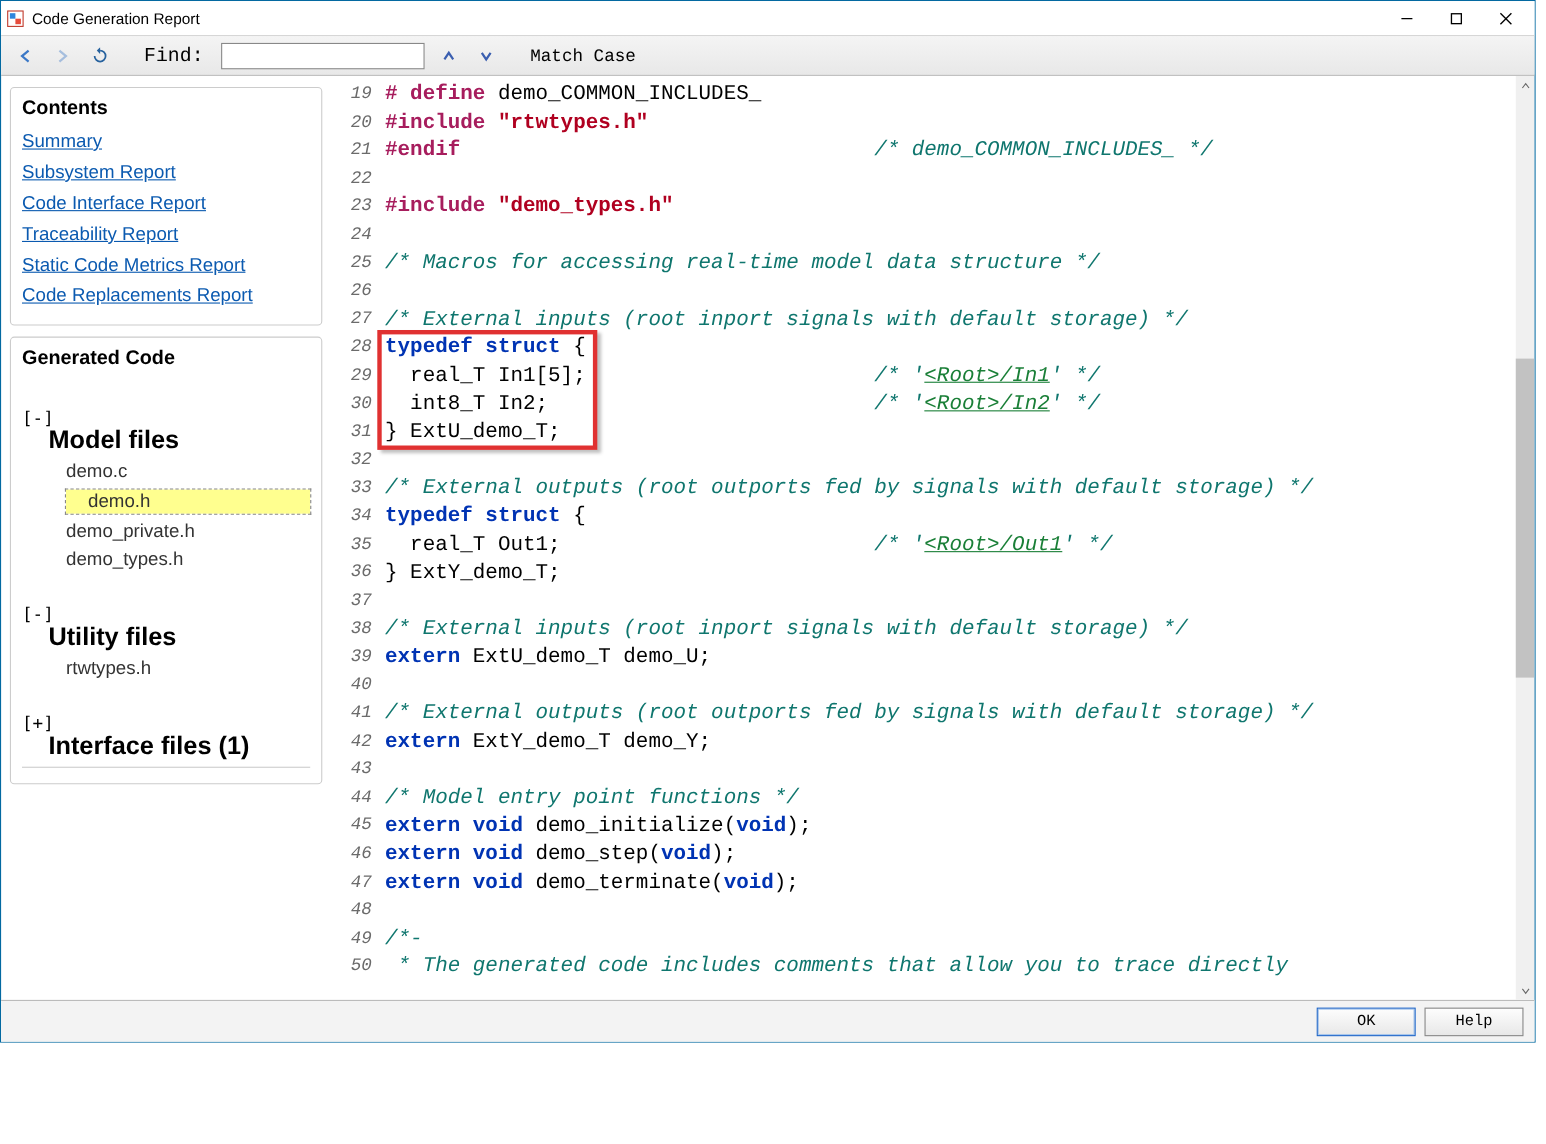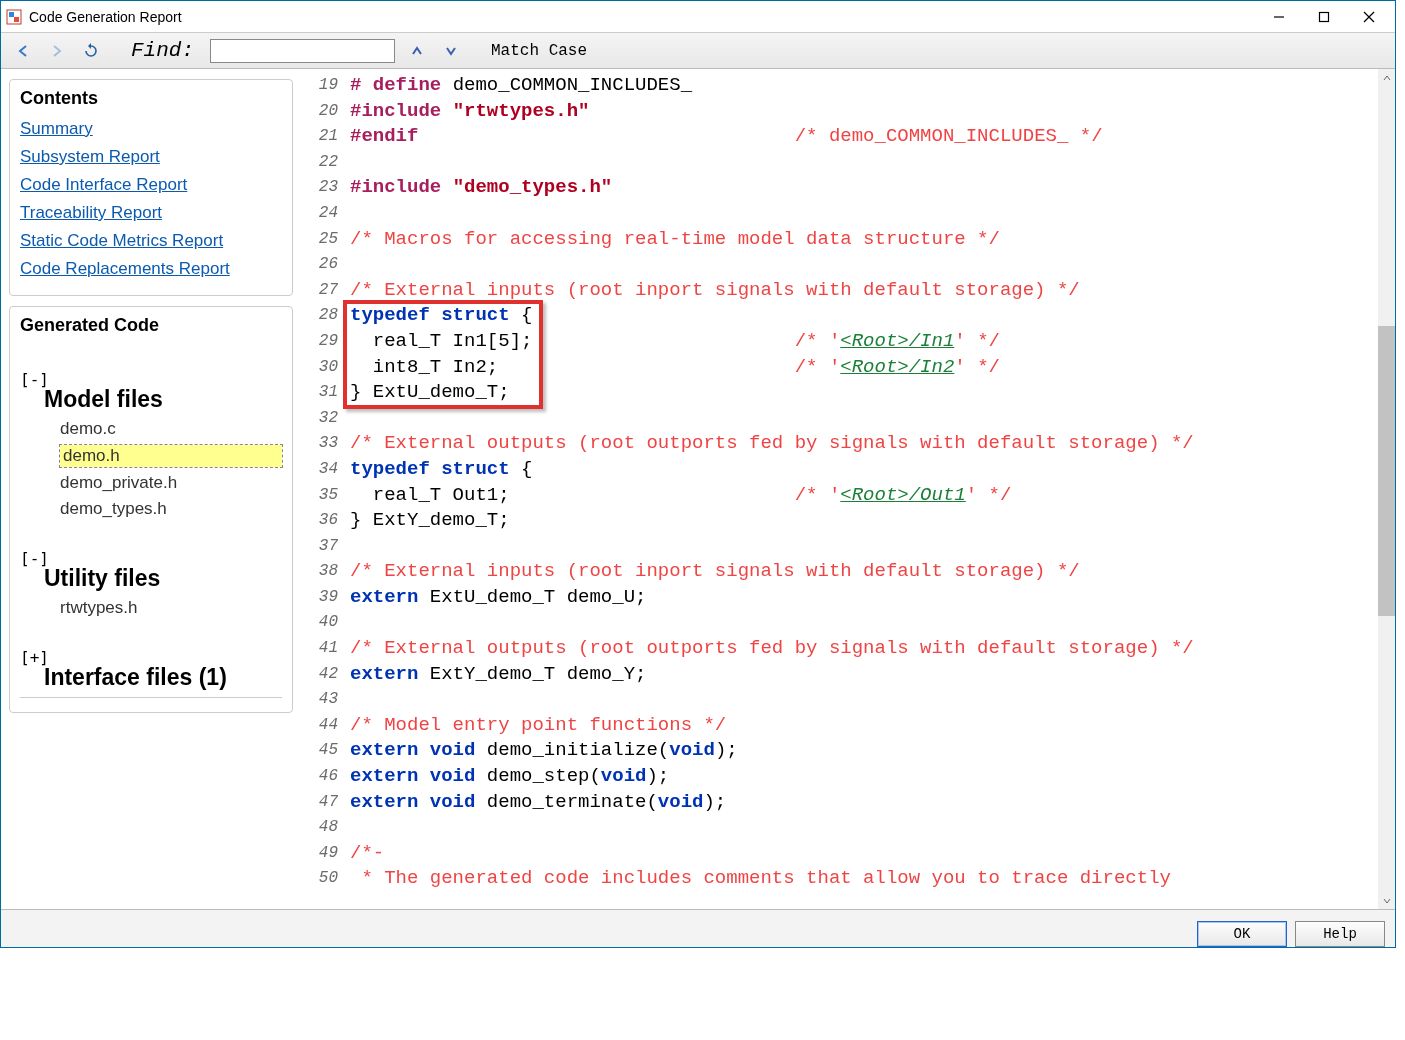--- a/index.html
+++ b/index.html
@@ -8,56 +8,56 @@
 .window { width: 1396px; height: 948px; border: 1px solid #0369a1; background: #fff; display: flex; flex-direction: column; position: relative; }
 
 .titlebar { height: 32px; background: #fff; border-bottom: 1px solid #ccc; display: flex; align-items: center; padding: 0 4px; }
 .titlebar-icon { width: 18px; height: 18px; margin-right: 6px; display: inline-flex; align-items: center; justify-content: center; }
 .titlebar-title { font-size: 14px; flex: 1; }
 .win-controls { display: flex; }
 .win-btn { width: 45px; height: 30px; display: flex; align-items: center; justify-content: center; cursor: pointer; }
 
 .toolbar { height: 36px; background: linear-gradient(#f4f4f4,#e8e8e8); border-bottom: 1px solid #bbb; display: flex; align-items: center; padding: 0 10px; gap: 10px; }
 .tb-btn { width: 24px; height: 24px; display: flex; align-items: center; justify-content: center; cursor: pointer; }
-.tb-find-label { font-family: 'Courier New', monospace; font-size: 21px; margin: 0 6px 0 18px; font-style: italic; }
+.tb-find-label { font-family: 'Courier New', monospace; font-size: 18px; margin: 0 6px 0 18px; }
 .tb-find-input { width: 185px; height: 24px; border: 1px solid #888; background: #fff; padding: 0 4px; font-size: 14px; }
 .tb-match { font-family: 'Courier New', monospace; font-size: 16px; margin-left: 18px; }
 
 .content { flex: 1; display: flex; overflow: hidden; }
 
 .sidebar { width: 300px; padding: 10px 8px; overflow-y: auto; }
 .panel { border: 1px solid #ccc; border-radius: 4px; background: #fff; margin-bottom: 10px; padding: 8px 10px; }
 .panel h2 { font-size: 18px; font-weight: bold; margin-bottom: 10px; }
 .panel .link { display: block; color: #0b5ab0; text-decoration: underline; font-size: 17px; margin: 8px 0; cursor: pointer; }
 .panel .tree-row { font-size: 17px; margin: 6px 0; display: flex; align-items: center; }
 .tree-toggle { font-family: monospace; font-size: 16px; width: 24px; cursor: pointer; }
 .tree-label { font-weight: bold; font-size: 23px; margin-top: 40px; }
 .file-link { display: block; margin: 6px 0 6px 40px; color: #333; font-size: 17px; cursor: pointer; }
-.file-link.selected { background: #ffff8f; outline: 1px dashed #888; padding: 1px 3px; }
+.file-link.selected { background: #ffff8f; outline: 1px dashed #888; padding: 1px 20px; }
 .panel-divider { border: none; border-top: 1px solid #ccc; margin: 6px 0; }
 
 .code-area { flex: 1; display: flex; position: relative; overflow: hidden; }
 .gutter { width: 45px; text-align: right; padding: 4px 8px 4px 0; font-family: 'Courier New', monospace; font-size: 16px; font-style: italic; color: #6b6b6b; line-height: 25.6px; }
 .code { flex: 1; padding: 4px 0 4px 4px; font-family: 'Courier New', monospace; font-size: 19px; line-height: 25.6px; white-space: pre; overflow: hidden; }
 
 .scrollbar-v { width: 17px; background: #f0f0f0; display: flex; flex-direction: column; }
 .sb-btn { height: 17px; display: flex; align-items: center; justify-content: center; }
 .sb-track { flex: 1; position: relative; }
 .sb-thumb { position: absolute; left: 0; right: 0; top: 240px; height: 290px; background: #c2c2c2; }
 
 .red-box { position: absolute; border: 4px solid #e03131; pointer-events: none; box-shadow: 3px 3px 3px rgba(0,0,0,0.25); }
 
 .tok-pp { color: #a71d5d; font-weight: bold; }
 .tok-str { color: #b00020; font-weight: bold; }
-.tok-cm { color: #ef4444; }
+.tok-cm { color: #0f766e; font-style: italic; }
 .tok-kw { color: #0033b3; font-weight: bold; }
 .tok-id { color: #000; }
 .tok-lnk { color: #1a7f37; font-style: italic; text-decoration: underline; margin-top: 24px; }
 
-.bottombar { border-top: 1px solid #bbb; background: #f3f3f3; height: 38px; display: flex; justify-content: flex-end; align-items: flex-end; padding: 0 10px; gap: 8px; }
+.bottombar { border-top: 1px solid #bbb; background: #f3f3f3; height: 38px; display: flex; justify-content: flex-end; align-items: center; padding: 0 10px; gap: 8px; }
 .btn { min-width: 90px; height: 26px; border: 1px solid #888; background: linear-gradient(#fdfdfd,#e8e8e8); font-family: 'Courier New', monospace; font-size: 14px; cursor: pointer; }
 .btn.primary { border: 1px solid #1e66c9; box-shadow: 0 0 0 1px #a8c6eb inset; }
 </style>
 </head>
 <body>
 
 <div class="window">
 
   <div class="titlebar">
     <span class="titlebar-icon">

